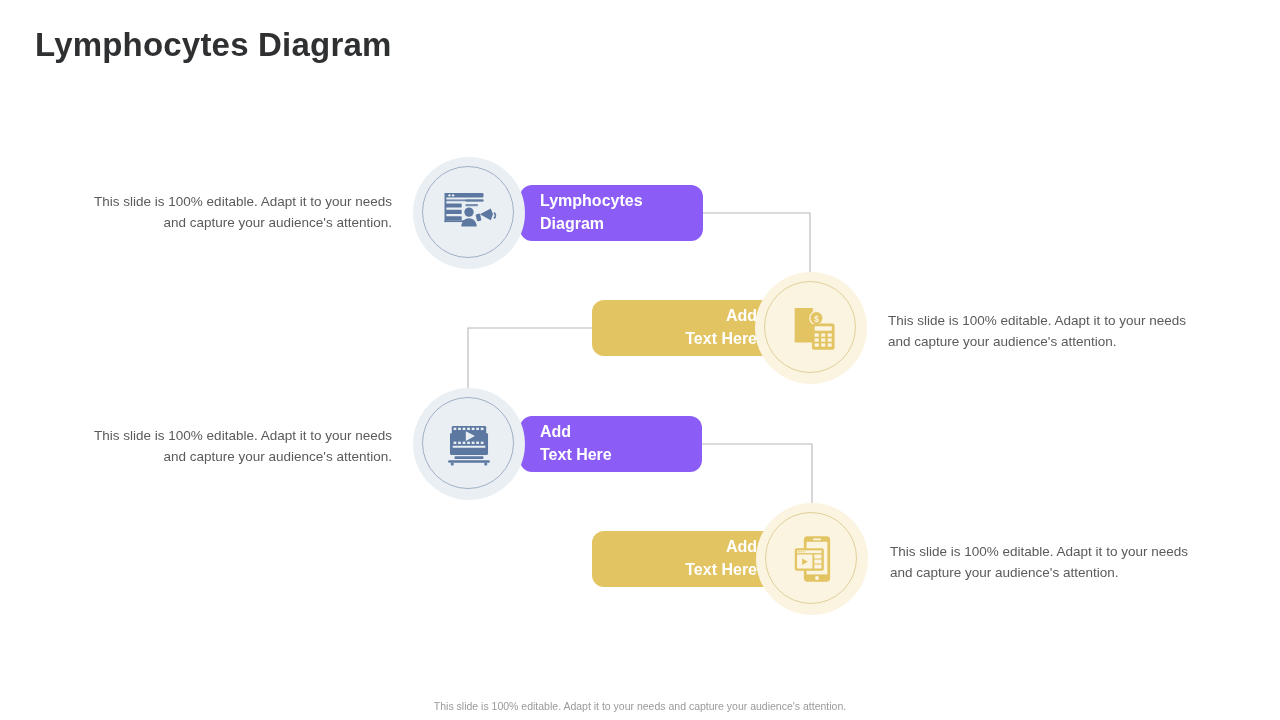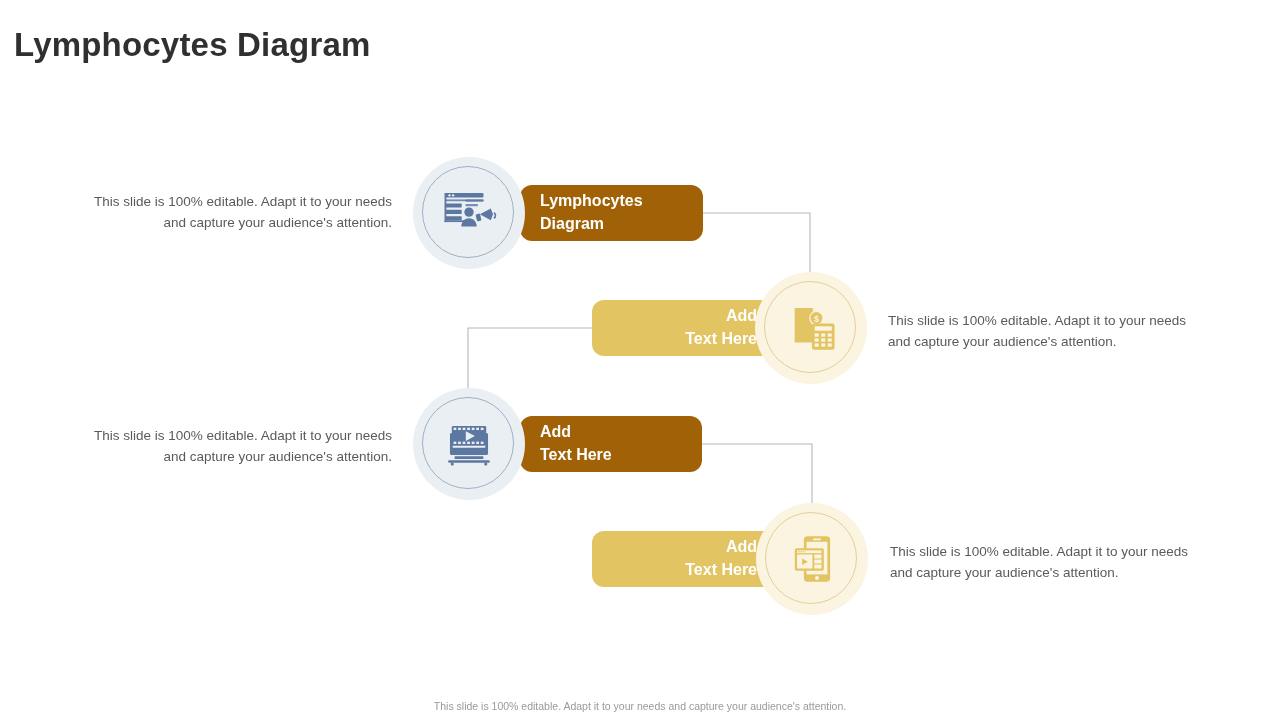--- a/index.html
+++ b/index.html
@@ -11,21 +11,21 @@
   }
   #slide {
     position: relative;
     width: 1280px; height: 720px;
     background: #ffffff;
   }
 
   
   #page-title {
     position: absolute;
-    left: 14px; top: 26px;
+    left: 35px; top: 26px;
     font-size: 33px;
     font-weight: bold;
     color: #2f3032;
     letter-spacing: 0.2px;
     white-space: nowrap;
   }
 
   
   #connectors {
     position: absolute;
@@ -70,21 +70,21 @@
     border-radius: 12px;
     display: flex;
     flex-direction: column;
     justify-content: center;
     box-sizing: border-box;
     color: #ffffff;
     font-size: 16px;
     font-weight: bold;
     line-height: 1.42;
   }
-  .bar.blue { background: #a16207; }
+  .bar.blue { background: #8b5cf6; }
   .bar.gold { background: #e3c462; }
   .bar.left-text  { align-items: flex-start; padding-left: 20px;  text-align: left;  }
   .bar.right-text { align-items: flex-end;   padding-right: 22px; text-align: right; }
 
   
   .desc {
     position: absolute;
     width: 315px;
     font-size: 13.5px;
     line-height: 1.52;

